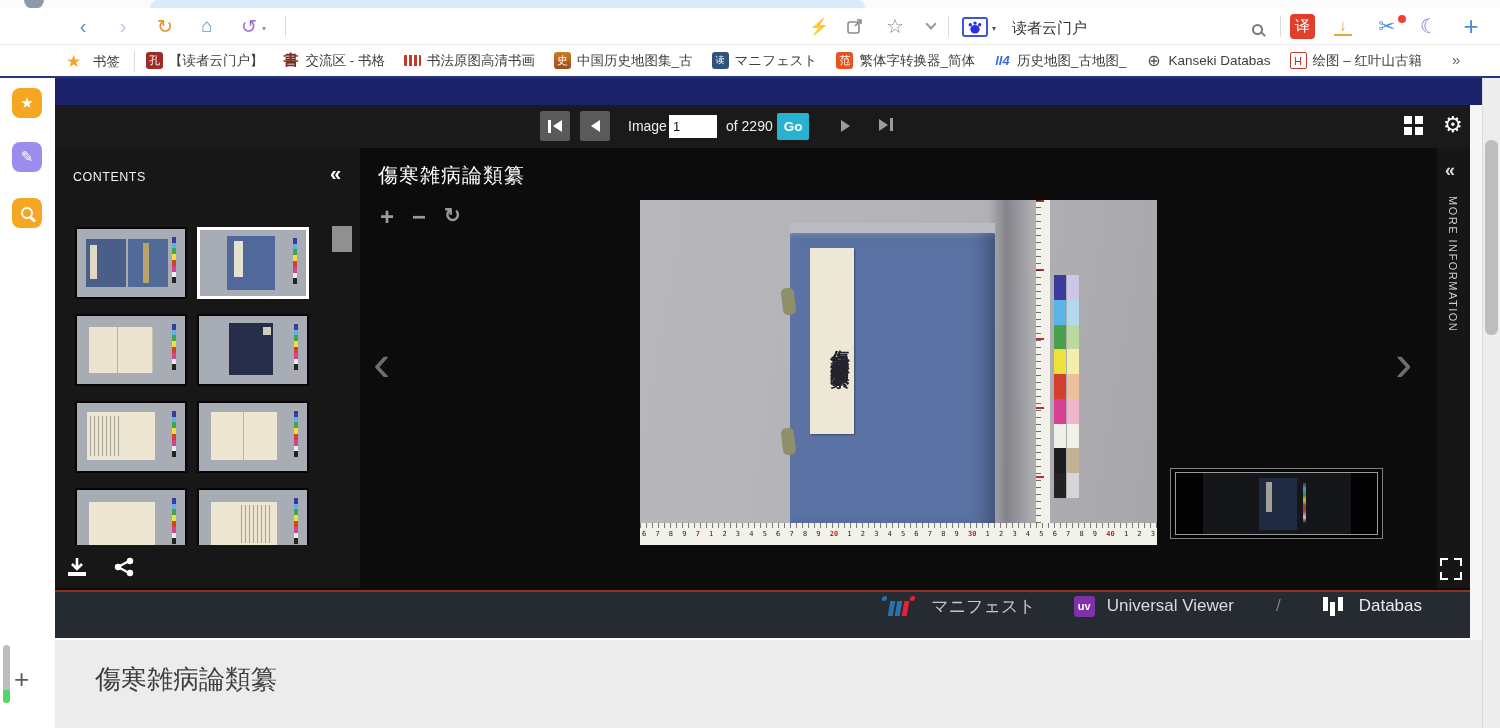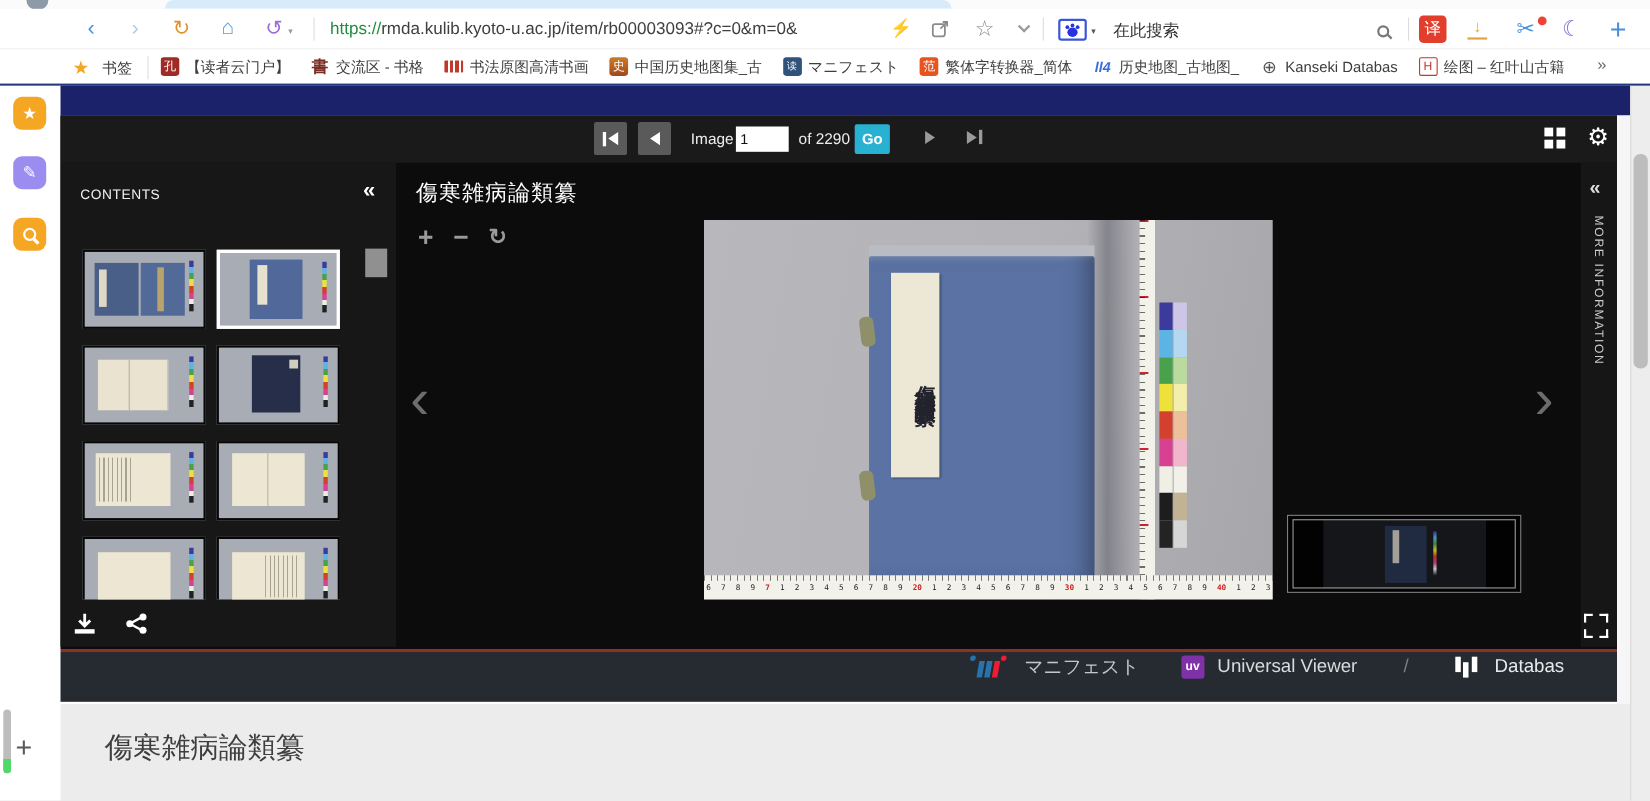--- a/index.html
+++ b/index.html
@@ -137,24 +137,20 @@
 
   <div class="abs" id="toolbar">
     <div class="tbtn" style="left:70px;color:#4a90d9;">‹</div>
     <div class="tbtn" style="left:110px;color:#b3cbe8;">›</div>
     <div class="tbtn" style="left:152px;color:#e2902c;font-size:19px;">↻</div>
     <div class="tbtn" style="left:194px;color:#5d9bd3;font-size:19px;">⌂</div>
     <div class="tbtn" style="left:236px;color:#9a6dd7;font-size:19px;">↺</div>
     <div class="abs" style="left:262px;top:16px;font-size:8px;color:#999;">▾</div>
     <div class="vsep" style="left:285px;"></div>
 
-    <div id="urlbox">
-      <span class="proto">https://</span>
-        <span>rmda.kulib.kyoto-u.ac.jp/item/rb00003093#?c=0&amp;m=0&amp;</span>
-    </div>
 
     <div class="tbtn" style="left:806px;color:#8a8a8a;font-size:16px;">⚡</div>
     <div class="tbtn" style="left:842px;">
       <svg width="18" height="18" viewBox="0 0 18 18">
           <rect x="2" y="5" width="11" height="11" rx="2" fill="none" stroke="#8a8a8a" stroke-width="1.6"></rect>
           <path d="M9 9 L15 3 M11 3 h4 v4" stroke="#8a8a8a" stroke-width="1.6" fill="none"></path>
         </svg>
     </div>
     <div class="tbtn" style="left:882px;color:#8a8a8a;">☆</div>
     <div class="tbtn" style="left:918px;">
@@ -164,21 +160,21 @@
 
     <div id="paw-badge">
       <svg width="16" height="14" viewBox="0 0 20 18">
           <ellipse cx="10" cy="12" rx="6" ry="5.5" fill="#2932e1"></ellipse>
           <circle cx="4" cy="6" r="2.2" fill="#2932e1"></circle>
           <circle cx="10" cy="4" r="2.2" fill="#2932e1"></circle>
           <circle cx="16" cy="6" r="2.2" fill="#2932e1"></circle>
         </svg>
     </div>
     <div class="abs" style="left:992px;top:16px;font-size:8px;color:#555;">▾</div>
-    <div class="abs" style="left:1012px;top:11px;font-size:15px;color:#333;">在此搜索</div>
+    <div class="abs" style="left:1012px;top:11px;font-size:15px;color:#333;">读者云门户</div>
     <div class="abs" style="left:1252px;top:13px;"><span class="mag"></span></div>
     <div class="vsep" style="left:1280px;"></div>
 
     <div id="translate-btn">译</div>
     <div id="dl-btn">↓</div>
     <div class="tbtn" style="left:1374px;color:#4a90d9;">✂</div>
     <div class="reddot" style="left:1398px;top:7px;"></div>
     <div class="tbtn" style="left:1416px;color:#8d6fd8;">☾</div>
     <div class="tbtn" style="left:1458px;color:#4a90d9;font-size:26px;">+</div>
   </div>

